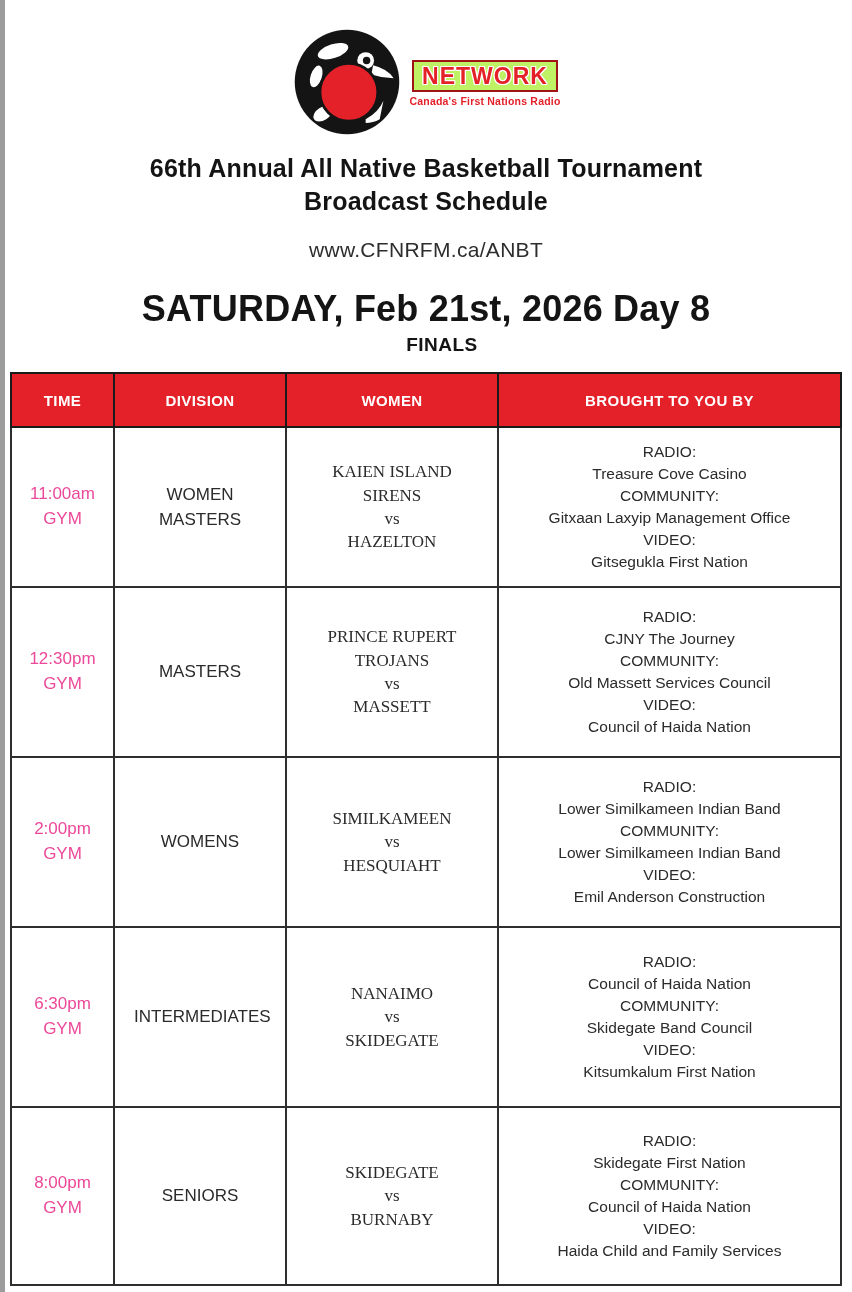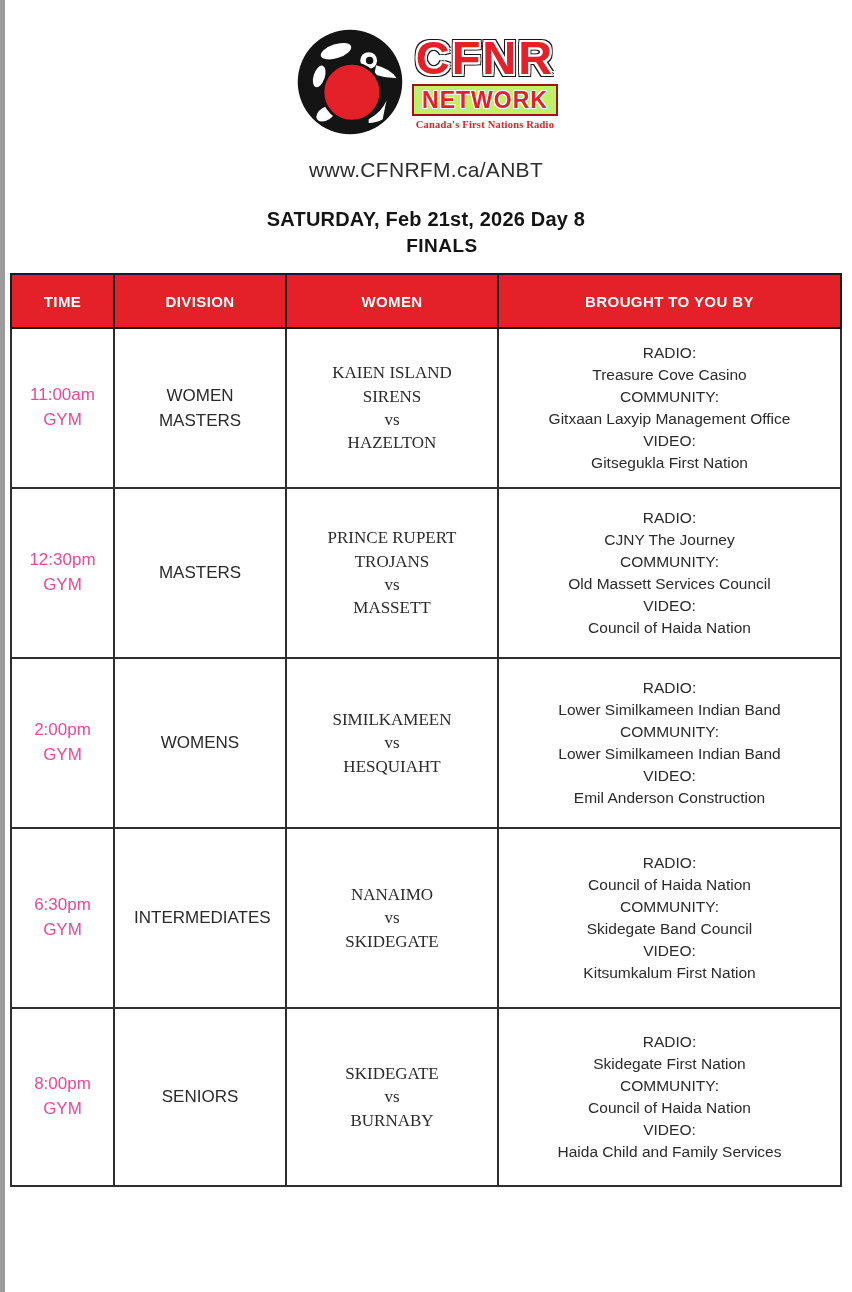--- a/index.html
+++ b/index.html
@@ -44,36 +44,35 @@
     font-size: 23px; font-weight: 800; letter-spacing: 1px;
     color: #e42129; line-height: 1.05;
     text-shadow:
       -1px -1px 0 #fff, 1px -1px 0 #fff, -1px 1px 0 #fff, 1px 1px 0 #fff,
       0 -1px 0 #fff, 0 1px 0 #fff, -1px 0 0 #fff, 1px 0 0 #fff;
   }
   .tagline {
     margin-top: 3px;
     font-size: 10.5px; font-weight: 700; color: #e42129;
     letter-spacing: 0.2px;
-    font-family: Liberation Serif, serif;
   }
 
   
   .page-title {
     font-size: 25px; font-weight: 800; color: #141414;
     line-height: 1.32; letter-spacing: 0.2px;
   }
   .site-url {
     margin-top: 20px;
     font-size: 21px; font-weight: 400; color: #2d2d2d;
     letter-spacing: 0.3px;
   }
   .date-heading {
     margin-top: 26px;
-    font-size: 20px; font-weight: 800; color: #141414;
+    font-size: 36px; font-weight: 800; color: #141414;
     letter-spacing: 0.2px;
   }
   .round-label {
     margin-top: 4px;
     font-size: 19px; font-weight: 800; color: #141414;
     letter-spacing: 0.5px;
     padding-left: 32px;
   }
 
   
@@ -124,29 +123,30 @@
         <circle cx="80" cy="37" r="9" fill="#ffffff"></circle>
         <circle cx="81" cy="37" r="4" fill="#141414"></circle>
         <path d="M88 42 Q104 46 110 56 Q98 56 86 52 Z" fill="#ffffff"></path>
         <ellipse cx="27" cy="54" rx="6" ry="12" fill="#ffffff" transform="rotate(18 27 54)"></ellipse>
         <ellipse cx="34" cy="94" rx="11" ry="7" fill="#ffffff" transform="rotate(-32 34 94)"></ellipse>
         <path d="M80 100 Q94 92 99 80 L95 100 Q88 104 80 104 Z" fill="#ffffff"></path>
         <circle cx="62" cy="71" r="31" fill="#e42129" stroke="#141414" stroke-width="3"></circle>
       </svg>
     </span>
     <div class="logo-text">
-      <div class="brand">CFNR</div>
       <div class="network-badge">
         <span>NETWORK</span>
       </div>
       <div class="tagline">Canada's First Nations Radio</div>
     </div>
   </div>
 
   <div class="page-title">
+    <div>66th Annual All Native Basketball Tournament</div>
+    <div>Broadcast Schedule</div>
   </div>
 
   <div class="site-url">www.CFNRFM.ca/ANBT</div>
 
   <div class="date-heading">SATURDAY, Feb 21st, 2026 Day 8</div>
   <div class="round-label">FINALS</div>
 
   <table class="schedule">
     <colgroup>
       <col style="width:103px">

